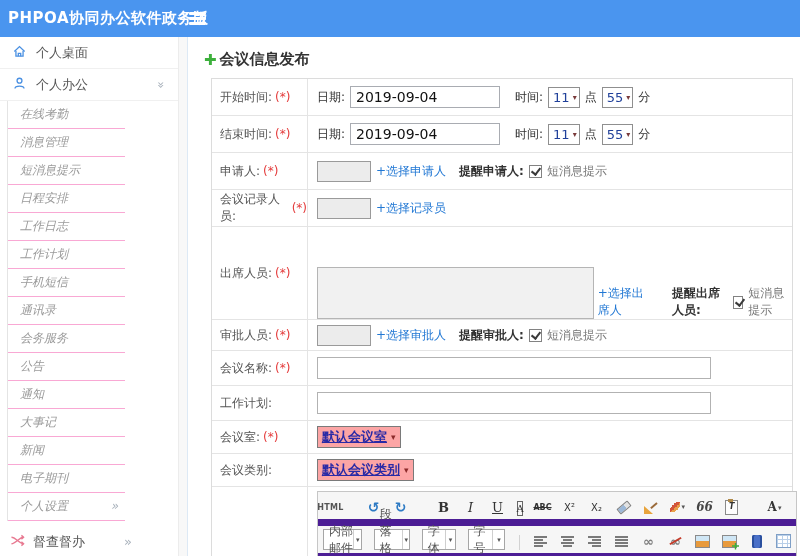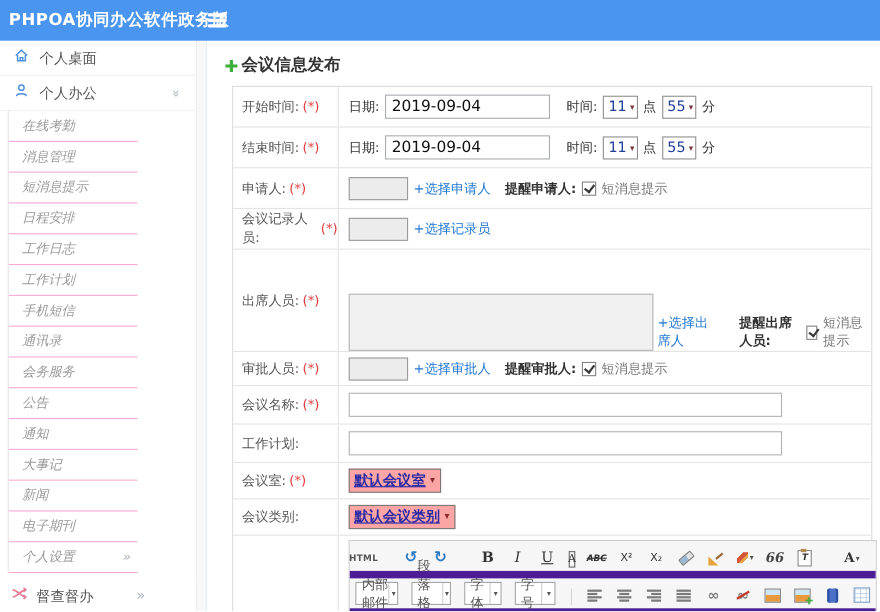--- a/index.html
+++ b/index.html
@@ -62,21 +62,21 @@
   .editor{margin:4px 6px 0 0;width:478px;border:1px solid #c6c6c6;background:#fff;}
   .tbar{background:#f6f6f6;border-bottom:7px solid #4c1d95;padding:3px 5px;display:flex;align-items:flex-end;gap:12px;height:21px;}
   .tb{height:18px;min-width:15px;display:inline-flex;align-items:center;justify-content:center;font-size:12px;color:#333;cursor:pointer;}
   .sep{width:1px;height:15px;background:#d2d2d2;margin:0 2px;}
   .html-btn{font-size:8px;font-weight:bold;color:#555;letter-spacing:.3px;}
   .undo{color:#2e7bc4;font-size:14px;font-weight:bold;}
   .b{font-family:"DejaVu Serif","Liberation Serif",serif;font-weight:bold;font-size:13px;}
   .i{font-family:"DejaVu Serif","Liberation Serif",serif;font-style:italic;font-size:13px;}
   .u{font-family:"DejaVu Serif","Liberation Serif",serif;text-decoration:underline;font-size:13px;}
   .abox{border:1px solid #666;font-size:10px;font-family:"DejaVu Serif","Liberation Serif",serif;padding:0 2px;height:13px;line-height:13px;min-width:0;}
-  .strike{font-size:8px;font-weight:bold;text-decoration:line-through;font-style:italic;}
+  .strike{font-size:8px;font-weight:bold;text-decoration:line-through;}
   .supsub{font-size:10px;}
   .quote{font-family:"DejaVu Serif","Liberation Serif",serif;font-style:italic;font-weight:bold;font-size:12px;color:#444;}
   .mini-arr{font-size:7px;color:#555;margin-left:1px;}
   .fc{font-family:"DejaVu Serif","Liberation Serif",serif;font-weight:bold;font-size:12px;}
   .bcx{font-size:10px;font-weight:bold;background:linear-gradient(transparent 55%,#f3b13a 45%);padding:0 1px;margin-left:41px;}
   .eraser{width:12px;height:5px;background:linear-gradient(90deg,#9cb8d8 60%,#e2e2e2 60%);border:1px solid #808080;border-radius:1px;transform:rotate(-40deg);display:block;}
   .broom{position:relative;width:14px;height:13px;display:block;}
   .broom::before{content:"";position:absolute;top:1px;right:1px;width:8px;height:2px;background:#9a6a3a;transform:rotate(-40deg);transform-origin:100% 50%;}
   .broom::after{content:"";position:absolute;left:0;bottom:0;width:0;height:0;border-left:9px solid #e8a43c;border-top:8px solid transparent;}
   .paint{width:12px;height:10px;display:block;background:linear-gradient(135deg,transparent 30%,#d2553a 30% 55%,#e8a04a 55% 75%,transparent 75%);}

